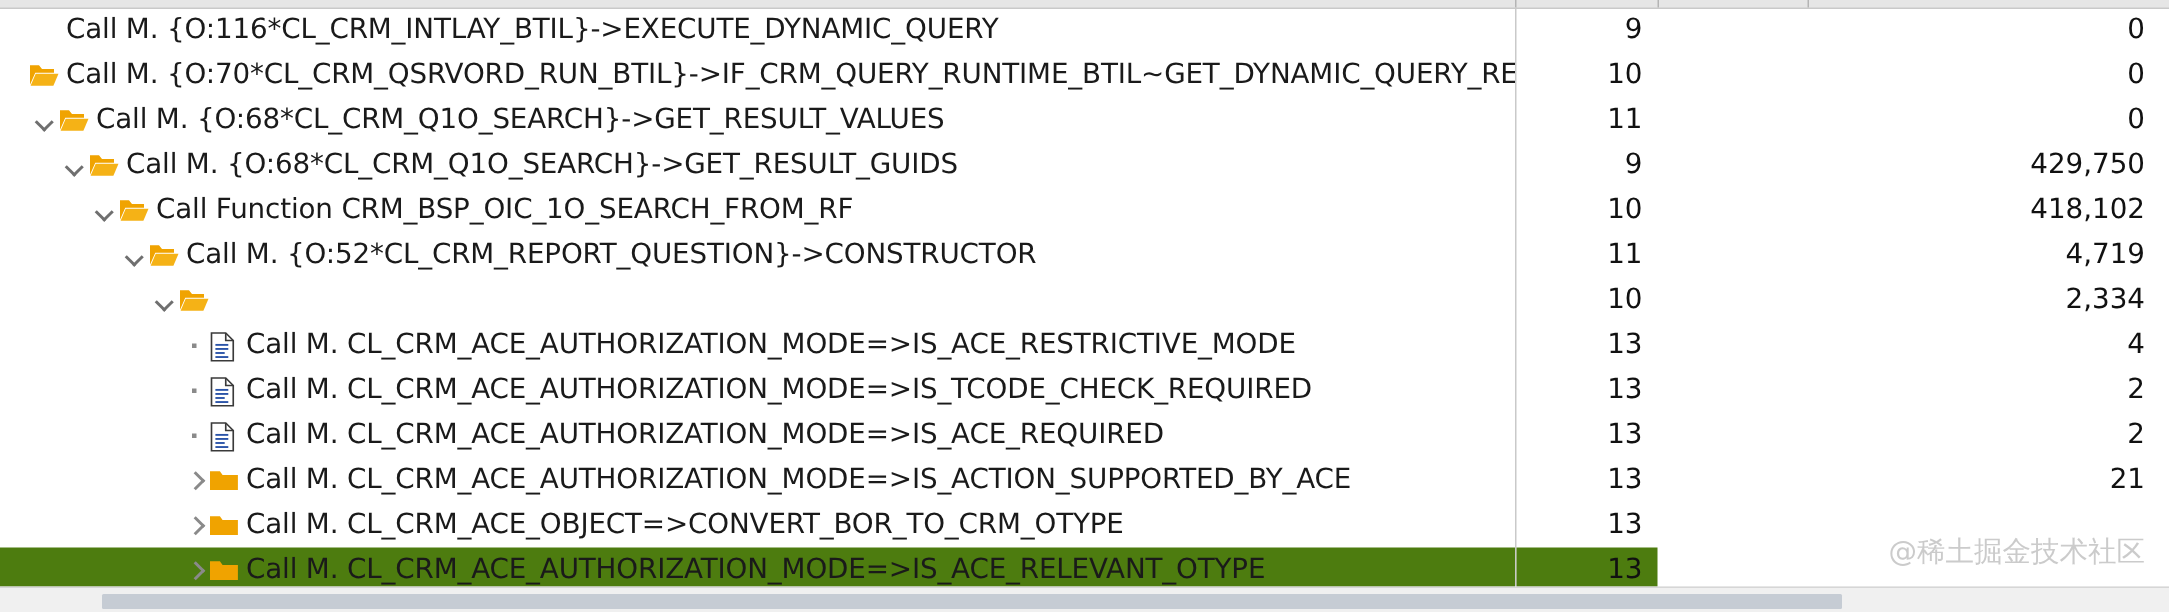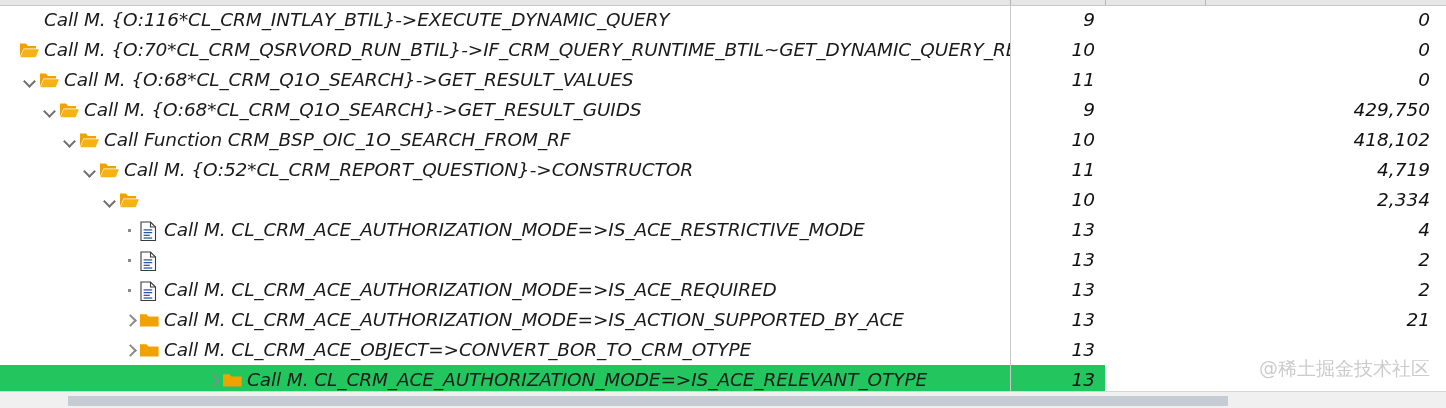--- a/index.html
+++ b/index.html
@@ -49,26 +49,24 @@
     position: absolute;
     left: 0; top: 5px;
     width: 1446px;
     height: 386px;
   }
   .row {
     position: relative;
     height: 30px;
     width: 1180px;
     white-space: nowrap;
-    font-style: italic;
   }
   .row.selected .tree-cell,
   .row.selected .num-cell {
-    background: #22c55e;
-    justify-content: center;
+    background: #4d7c0f;
   }
 
   
   .tree-cell {
     position: absolute;
     left: 0; top: 0;
     width: 1010px;
     height: 30px;
     overflow: hidden;
     display: flex;
@@ -310,20 +308,21 @@
           <div class="icon">
             <svg width="19" height="21" viewBox="0 0 19 21">
               <path d="M2 1 L11.5 1 L16.5 6 L16.5 19.5 L2 19.5 Z" fill="#ffffff" stroke="#3a3a3a" stroke-width="1.1"></path>
               <path d="M11.5 1 L11.5 6 L16.5 6" fill="none" stroke="#3a3a3a" stroke-width="1.1"></path>
               <rect x="4.6" y="8.3" width="8.6" height="1.25" fill="#2a53a8"></rect>
               <rect x="4.6" y="11.0" width="8.6" height="1.25" fill="#2a53a8"></rect>
               <rect x="4.6" y="13.7" width="6.2" height="1.25" fill="#2a53a8"></rect>
               <rect x="4.6" y="16.4" width="8.6" height="1.25" fill="#2a53a8"></rect>
             </svg>
           </div>
+          <div class="label">Call M. CL_CRM_ACE_AUTHORIZATION_MODE=&gt;IS_TCODE_CHECK_REQUIRED</div>
         </div>
         <div class="num-cell num-level">13</div>
         <div class="num-cell num-gross">2</div>
       </div>
       <div class="row">
         <div class="tree-cell">
           <div class="indent" style="width: 122px;"></div>
           <div class="twisty dot"></div>
           <div class="icon">
             <svg width="19" height="21" viewBox="0 0 19 21">

